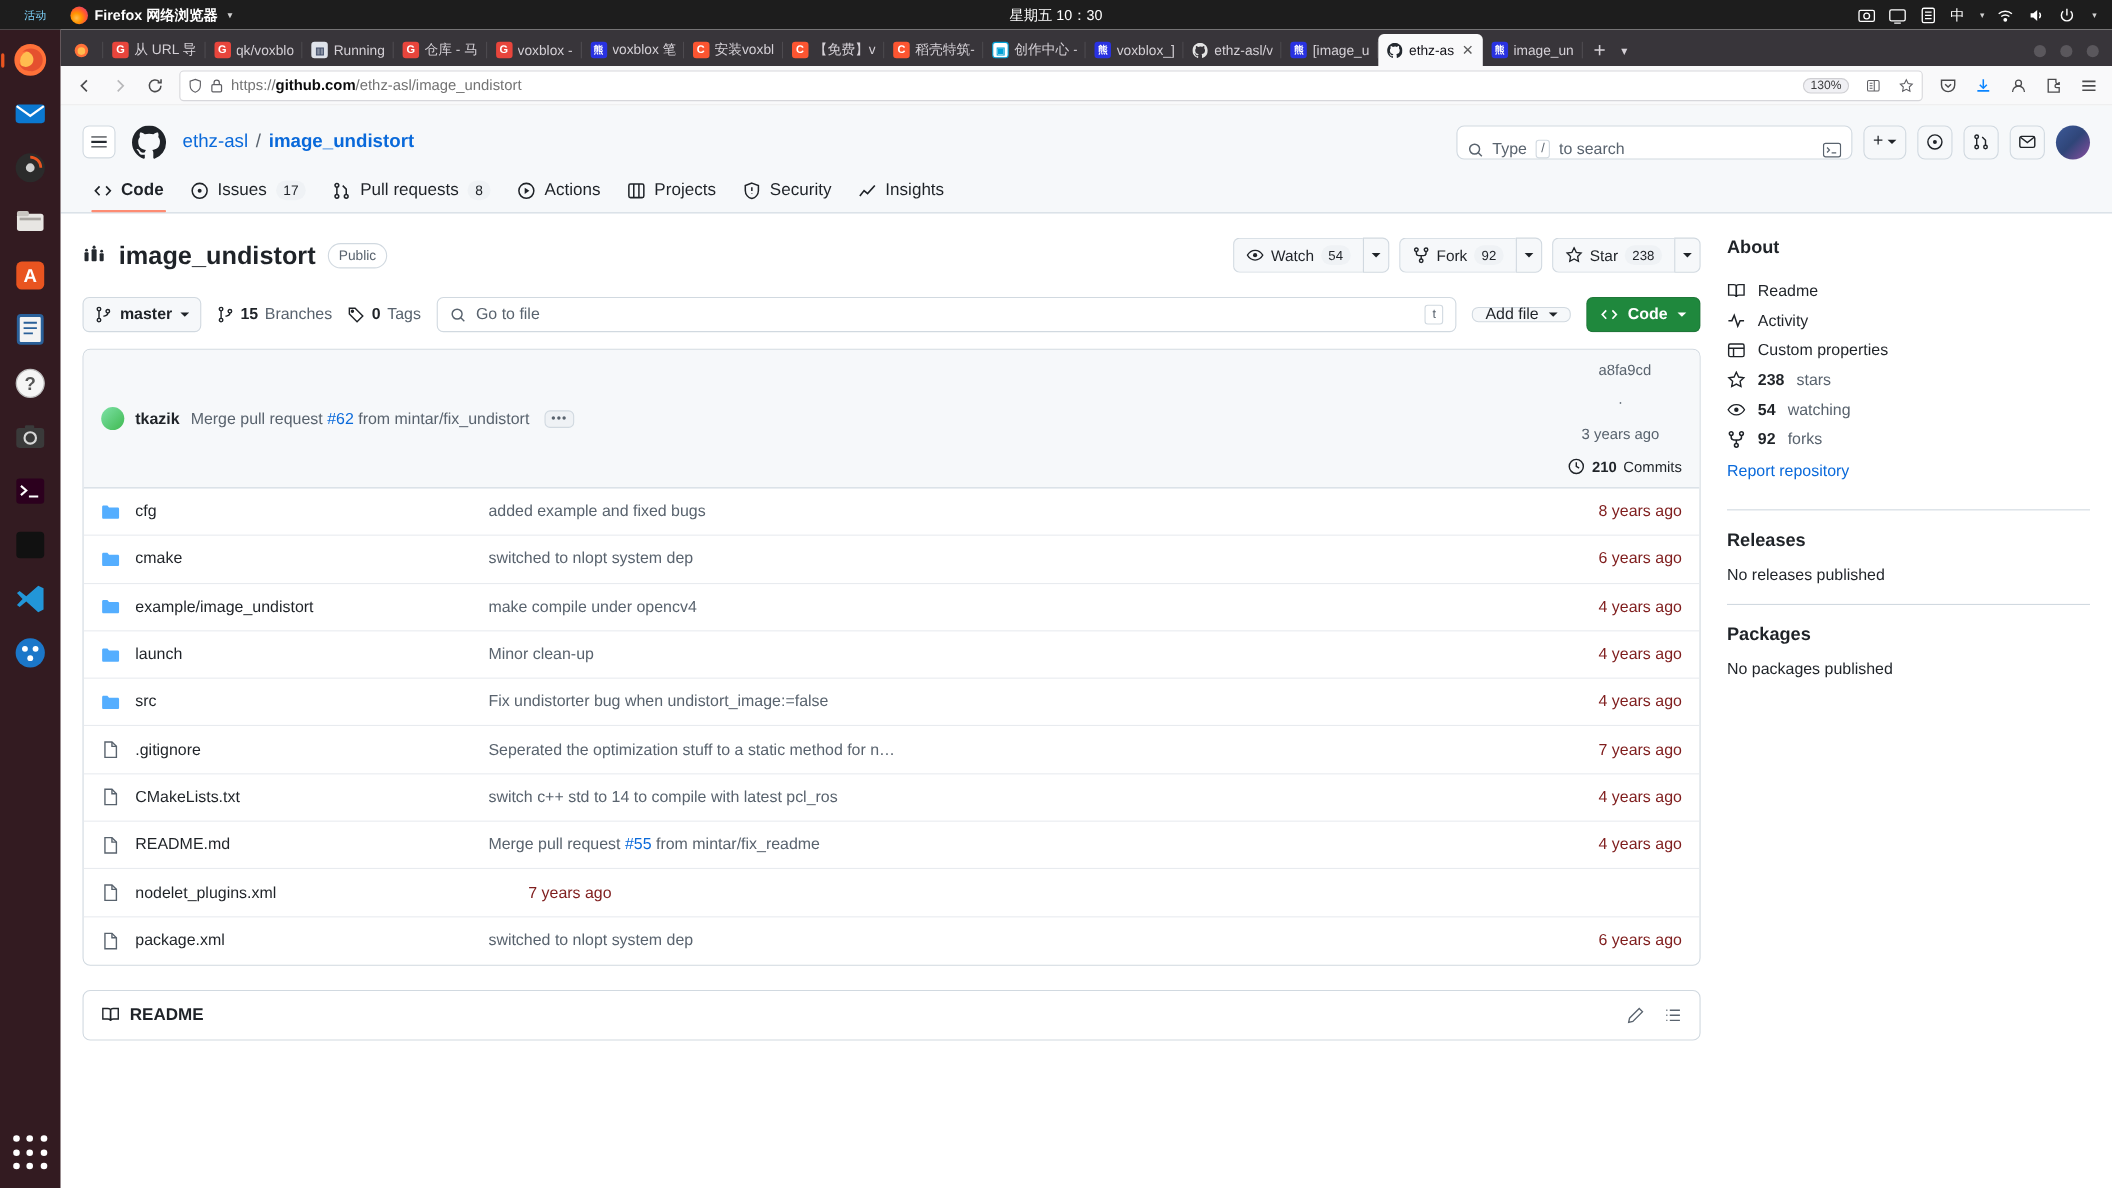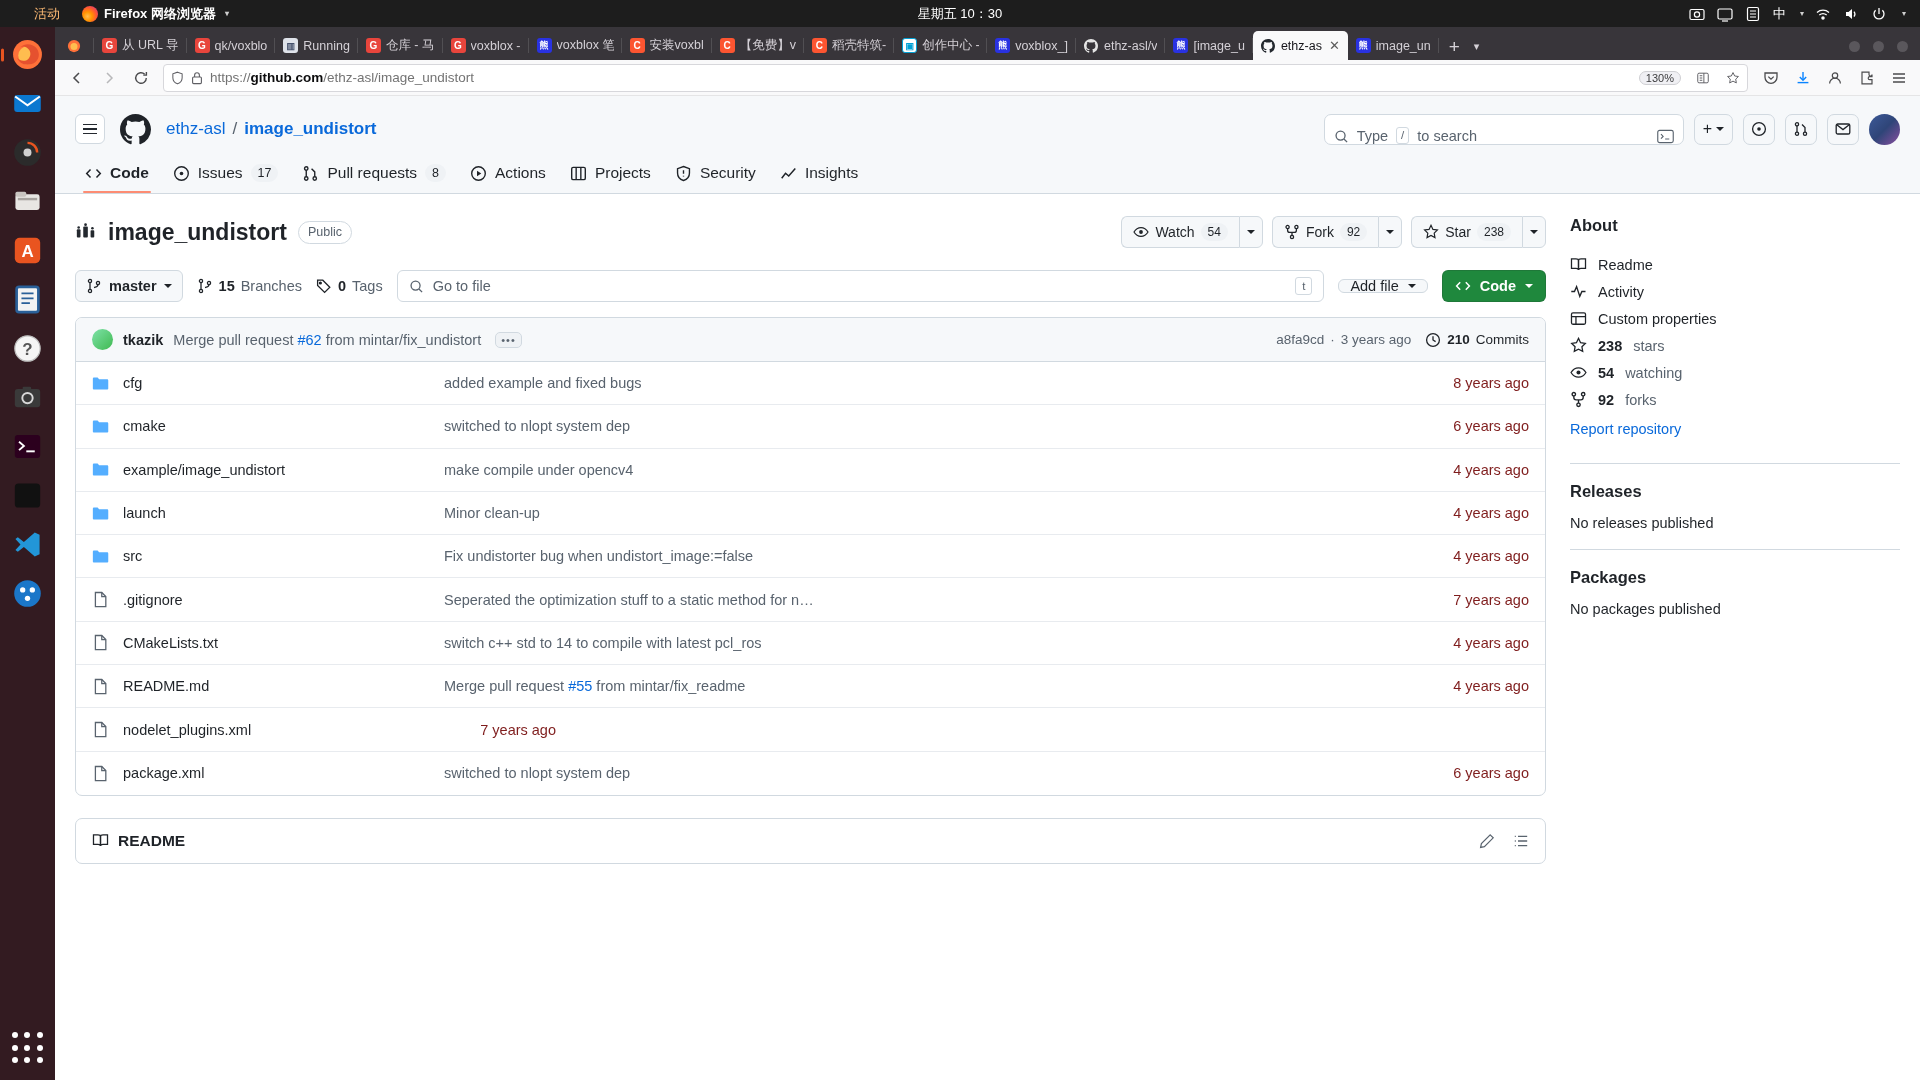--- a/index.html
+++ b/index.html
@@ -10,21 +10,21 @@
     background: #ffffff;
   }
   body { display: flex; flex-direction: column; }
 
   
   .gnome-topbar {
     height: 27px; background: #1d1d1d; color: #ffffff;
     display: flex; align-items: center; flex: 0 0 27px;
     font-size: 13px; position: relative; padding: 0 10px;
   }
-  .gnome-activities { color: #fdba74; font-size: 13px; margin-left: 24px; }
+  .gnome-activities { color: #7dd3fc; font-size: 10px; margin-left: 12px; }
   .gnome-app { display: flex; align-items: center; gap: 6px; margin-left: 22px; font-weight: bold; font-size: 13px; }
   .ff-logo-small {
     width: 16px; height: 16px; border-radius: 50%;
     background: radial-gradient(circle at 35% 65%, #ffbd4f 0%, #ff9500 30%, #ff5634 60%, #c5329a 100%);
     display: inline-block;
   }
   .gnome-caret { font-size: 8px; color: #cfcfcf; margin-left: 3px; }
   .gnome-clock {
     position: absolute; left: 50%; transform: translateX(-50%);
     font-size: 13px; color: #ffffff;
@@ -212,21 +212,21 @@
     padding: 11px 16px; font-size: 14.5px; border-bottom: 1px solid #d1d9e0;
   }
   .commit-av { width: 21px; height: 21px; border-radius: 50%; background: linear-gradient(135deg,#7ee2a8,#3fb950); flex: 0 0 21px; }
   .commit-author { font-weight: bold; color: #1f2328; }
   .commit-msg { color: #59636e; }
   .commit-msg a { color: #0969da; text-decoration: none; }
   .dots3 {
     border: 1px solid #d1d9e0; border-radius: 5px; background: #eff2f5; color: #59636e;
     font-size: 11px; line-height: 14px; padding: 0 5px; letter-spacing: 1px; margin-left: 4px;
   }
-  .commit-right { margin-left: auto; display: flex; align-items: center; gap: 14px; font-size: 13.5px; color: #59636e; }
+  .commit-right { margin-left: auto; display: flex; align-items: center; gap: 14px; font-size: 13.5px; color: #59636e; flex-direction: column; }
   .commit-right .sha { color: #59636e; }
   .commits-count { display: flex; align-items: center; gap: 6px; color: #1f2328; }
   .commits-count b { font-weight: bold; }
 
   .frow {
     display: flex; align-items: center; padding: 0 16px; height: 43.3px;
     border-bottom: 1px solid #e8ebef; font-size: 14.5px;
   }
   .frow:last-child { border-bottom: none; }
   .fname { width: 352px; flex: 0 0 352px; display: flex; align-items: center; gap: 14px; color: #1f2328; }

